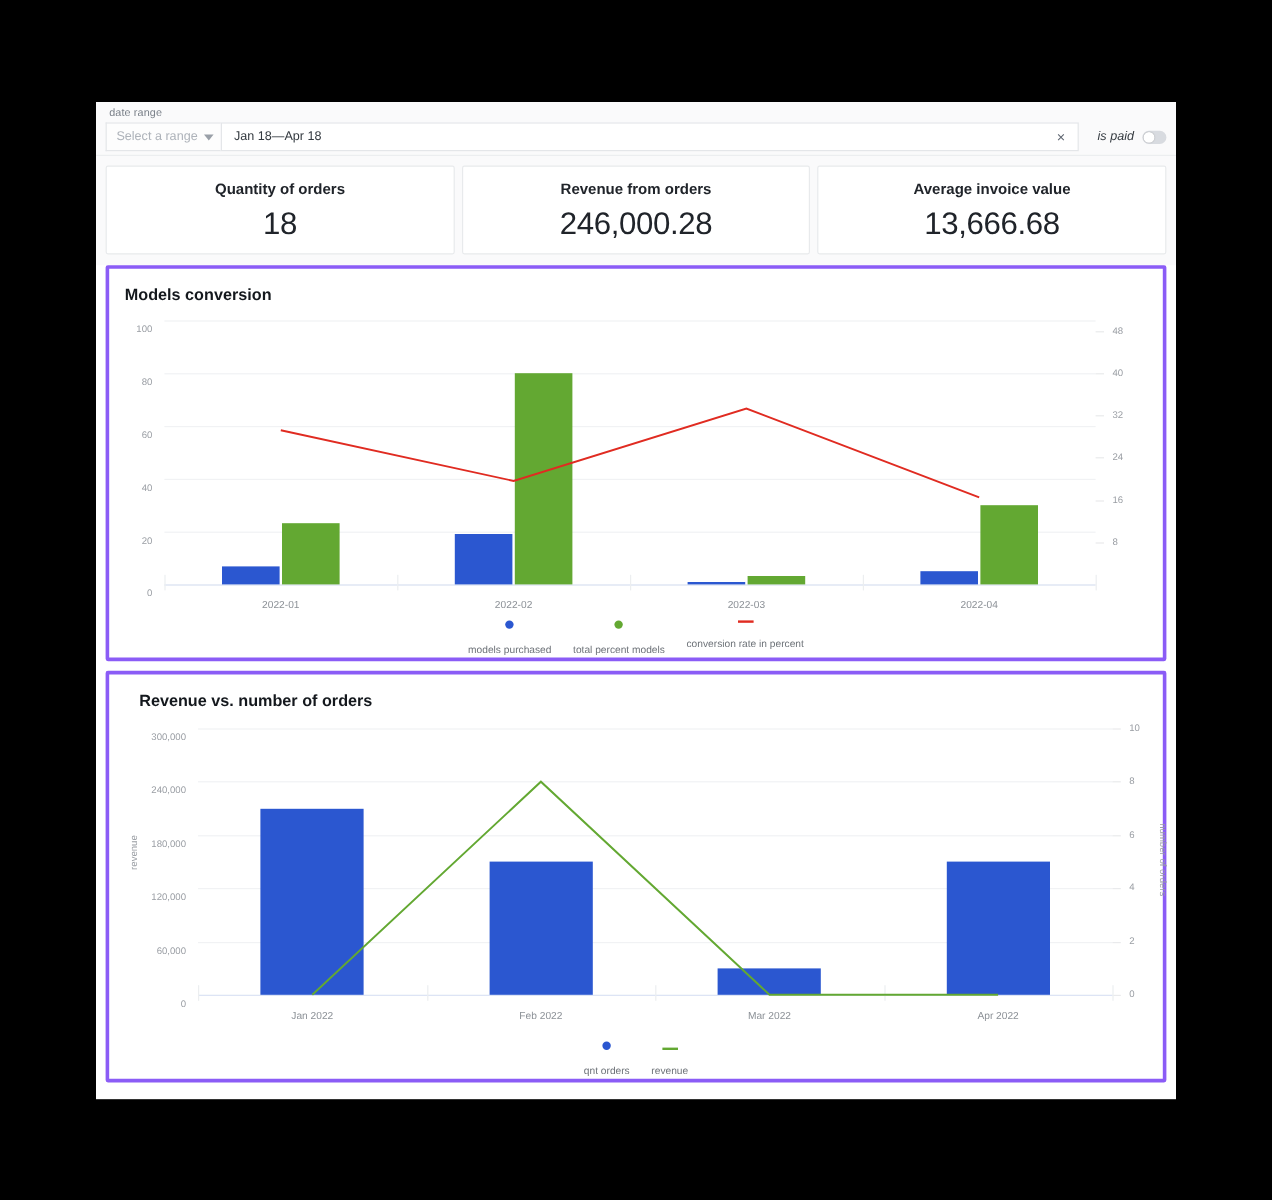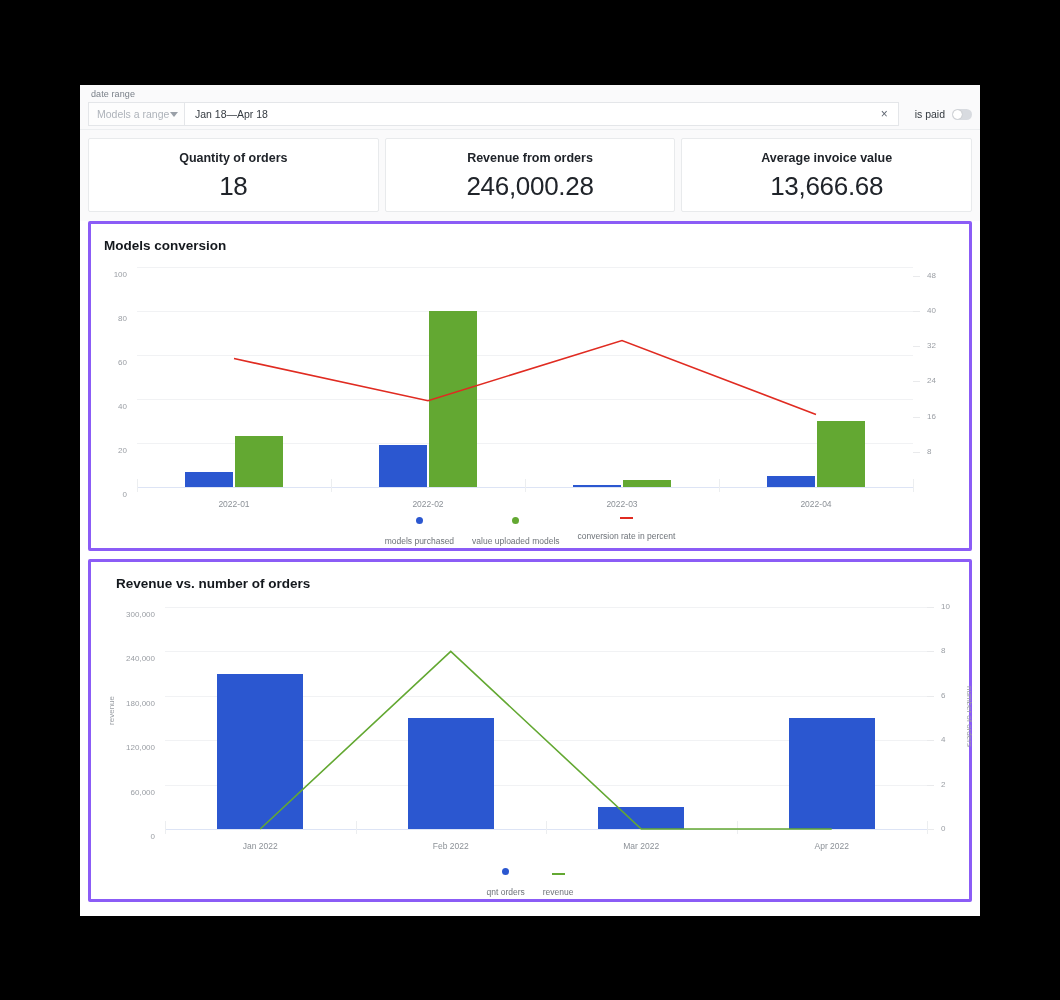--- a/index.html
+++ b/index.html
@@ -55,21 +55,21 @@
     flex: 1;
     display: flex; align-items: center; justify-content: space-between;
     height: 24px;
     background: #ffffff;
     border: 1px solid #e4e6e9;
     padding: 0 10px 0 10px;
   }
   .range-input-value { font-size: 10.5px; color: #343a40; }
   .clear-x { font-size: 12px; color: #5f6671; line-height: 1; cursor: pointer; }
   .paid-group { display: flex; align-items: center; gap: 7px; margin-left: 16px; }
-  .paid-label { font-size: 10.5px; color: #343a40; }
+  .paid-label { font-size: 10.5px; color: #343a40; font-style: italic; }
   .toggle {
     width: 20px; height: 11px;
     border-radius: 6px;
     background: #d8dbe0;
     position: relative;
   }
   .toggle::after {
     content: "";
     position: absolute;
     left: 1px; top: 1px;
@@ -143,21 +143,21 @@
 </head>
 <body>
 
 <div id="app-panel">
 
   <div id="filter-bar">
     <div class="filter-label">date range</div>
     <div class="filter-row">
 
       <div class="range-select">
-        <span class="range-select-text">Models a range</span>
+        <span class="range-select-text">Select a range</span>
         <span class="caret"></span>
       </div>
 
       <div class="range-input">
         <span class="range-input-value">Jan 18—Apr 18</span>
         <span class="clear-x">×</span>
       </div>
 
       <div class="paid-group">
         <span class="paid-label">is paid</span>
@@ -231,21 +231,21 @@
           <polyline points="143,105.52000000000001 337,147.76 531,87.48000000000002 725,161.39999999999998" fill="none" stroke="#e02b21" stroke-width="1.6"></polyline>
         </svg>
       </div>
     <div class="legend" id="legend-1" style="top: 293px;">
         <div class="legend-item">
           <span class="legend-dot" style="background: rgb(43, 87, 208);"></span>
           <span>models purchased</span>
         </div>
         <div class="legend-item">
           <span class="legend-dot" style="background: rgb(99, 168, 50);"></span>
-          <span>value uploaded models</span>
+          <span>total percent models</span>
         </div>
         <div class="legend-item">
           <span class="legend-line" style="background: rgb(224, 43, 33);"></span>
           <span>conversion rate in percent</span>
         </div>
       </div>
   </div>
 
   <div class="chart-card" id="chart-card-2">
     <div class="chart-title">Revenue vs. number of orders</div>

